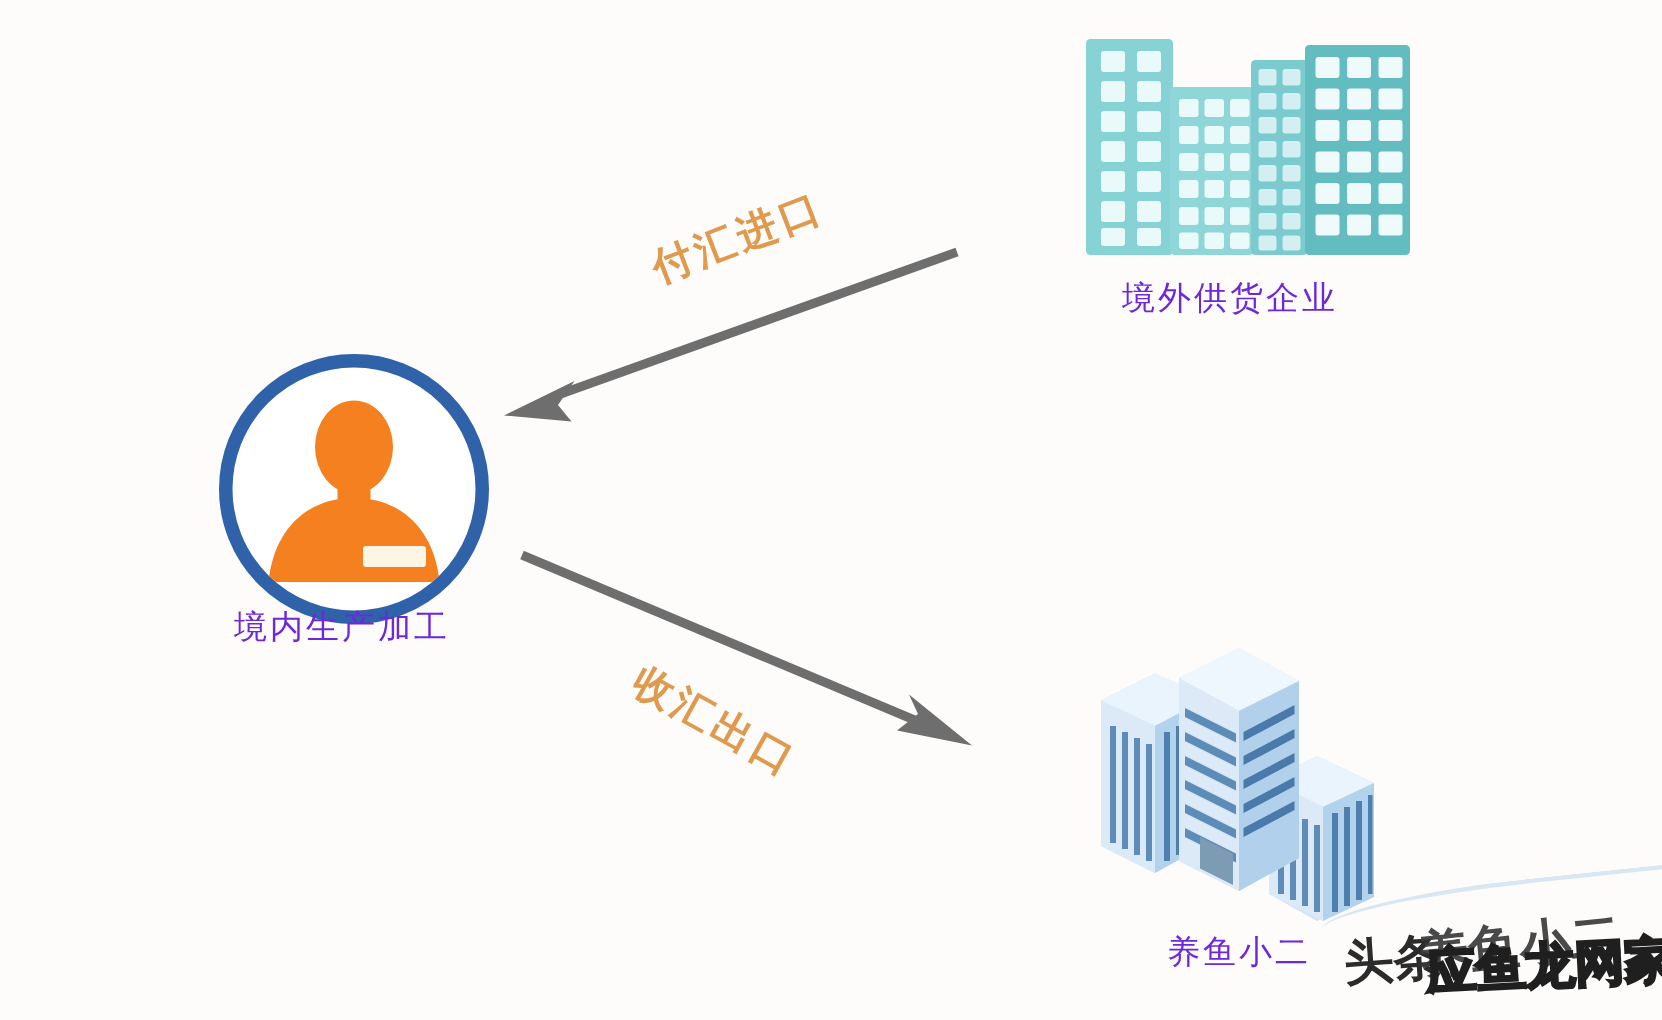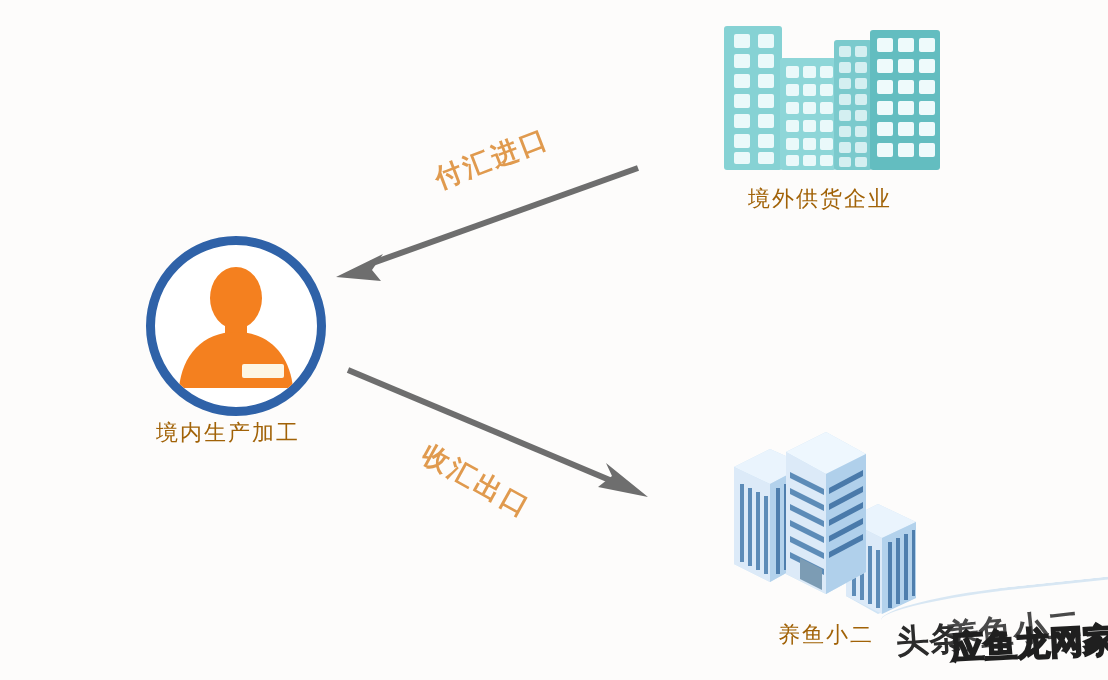--- a/index.html
+++ b/index.html
@@ -22,28 +22,28 @@
     border-radius:50%;
     border:9px solid #2f62a8;
     box-sizing:border-box;
     background:#ffffff;
   }
   .person-svg{position:absolute;left:0;top:0;}
 
   
   .caption{
     position:absolute;
-    color:#a16207;
+    color:#6d28d9;
     font-size:22px;
     letter-spacing:2px;
     white-space:nowrap;
     font-family:"DejaVu Sans","Liberation Sans",sans-serif;
     font-weight:500;
   }
-  #caption-domestic{left:156px;top:418px;}
+  #caption-domestic{left:156px;top:403px;}
   #caption-supplier{left:748px;top:184px;}
   #caption-customer{left:778px;top:620px;}
 
   
   #arrow-layer{position:absolute;left:0;top:0;width:1108px;height:680px;}
 
   
   .arrow-label{
     position:absolute;
     color:#e09a4e;

